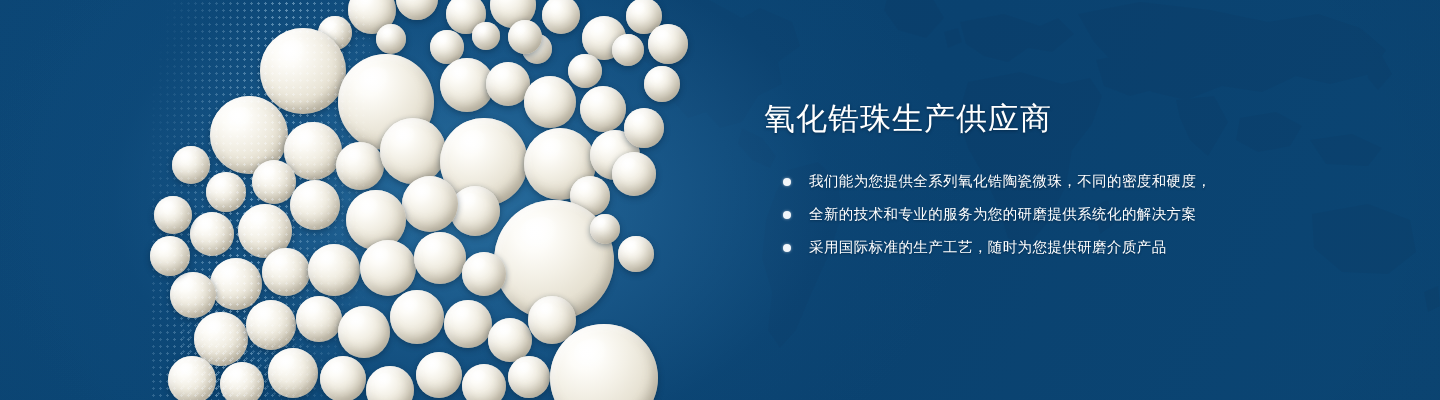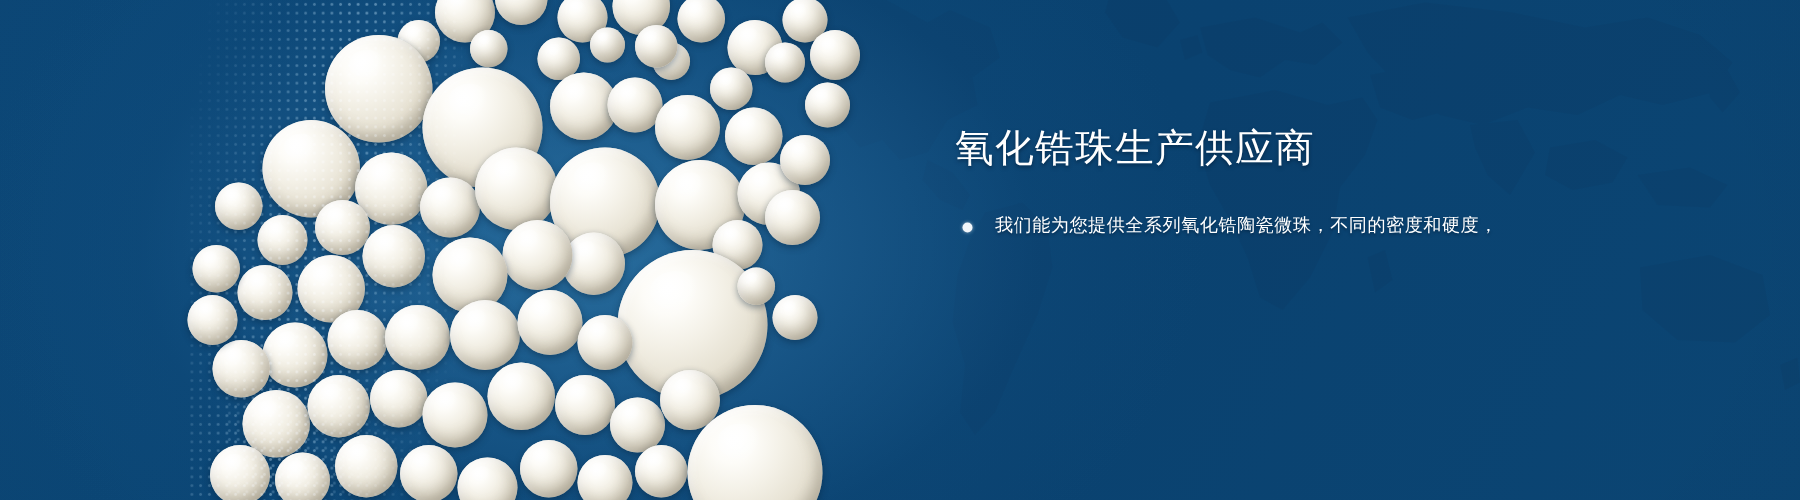--- a/index.html
+++ b/index.html
@@ -91,21 +91,21 @@
   
   .copy{
     position:absolute;left:764px;top:100px;width:520px;
     color:#ffffff;
   }
   .headline{
     font-size:31px;line-height:1.25;font-weight:400;letter-spacing:1px;
     color:#ffffff;margin:0 0 30px 0;
     text-shadow:0 1px 3px rgba(2,24,45,.55);
   }
-  .bullets{list-style:none;margin:4px;padding:0;}
+  .bullets{list-style:none;margin:17px;padding:0;}
   .bullet{
     position:relative;padding-left:28px;margin-bottom:8px;
     font-size:14.5px;line-height:25px;letter-spacing:.4px;
     color:#ffffff;
     text-shadow:0 1px 2px rgba(2,24,45,.5);
   }
   .dot{
     position:absolute;left:2px;top:9px;width:8px;height:8px;border-radius:50%;
     background:#f2f6fa;
     box-shadow:0 0 3px rgba(255,255,255,.55);
@@ -246,16 +246,24 @@
   <div class="bg-vignette"></div>
 
   <div class="copy">
     <h1 class="headline">氧化锆珠生产供应商</h1>
 
     <ul class="bullets">
       <li class="bullet">
         <span class="dot"></span>
         <span class="bullet-line">我们能为您提供全系列氧化锆陶瓷微珠，不同的密度和硬度，</span>
       </li>
+      <li class="bullet">
+        <span class="dot"></span>
+        <span class="bullet-line">全新的技术和专业的服务为您的研磨提供系统化的解决方案</span>
+      </li>
+      <li class="bullet">
+        <span class="dot"></span>
+        <span class="bullet-line">采用国际标准的生产工艺，随时为您提供研磨介质产品</span>
+      </li>
     </ul>
   </div>
 
 </div>
 
 </body></html>

